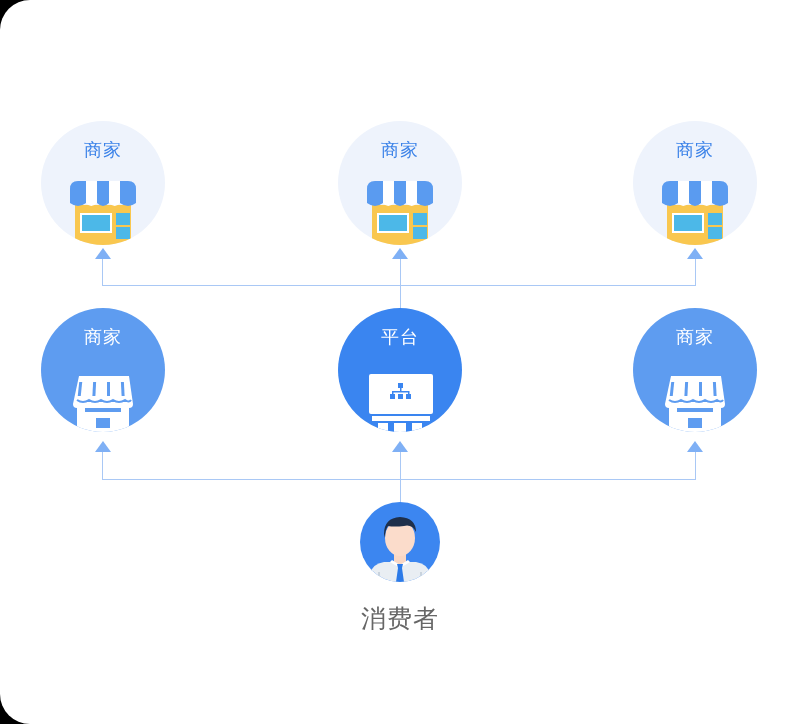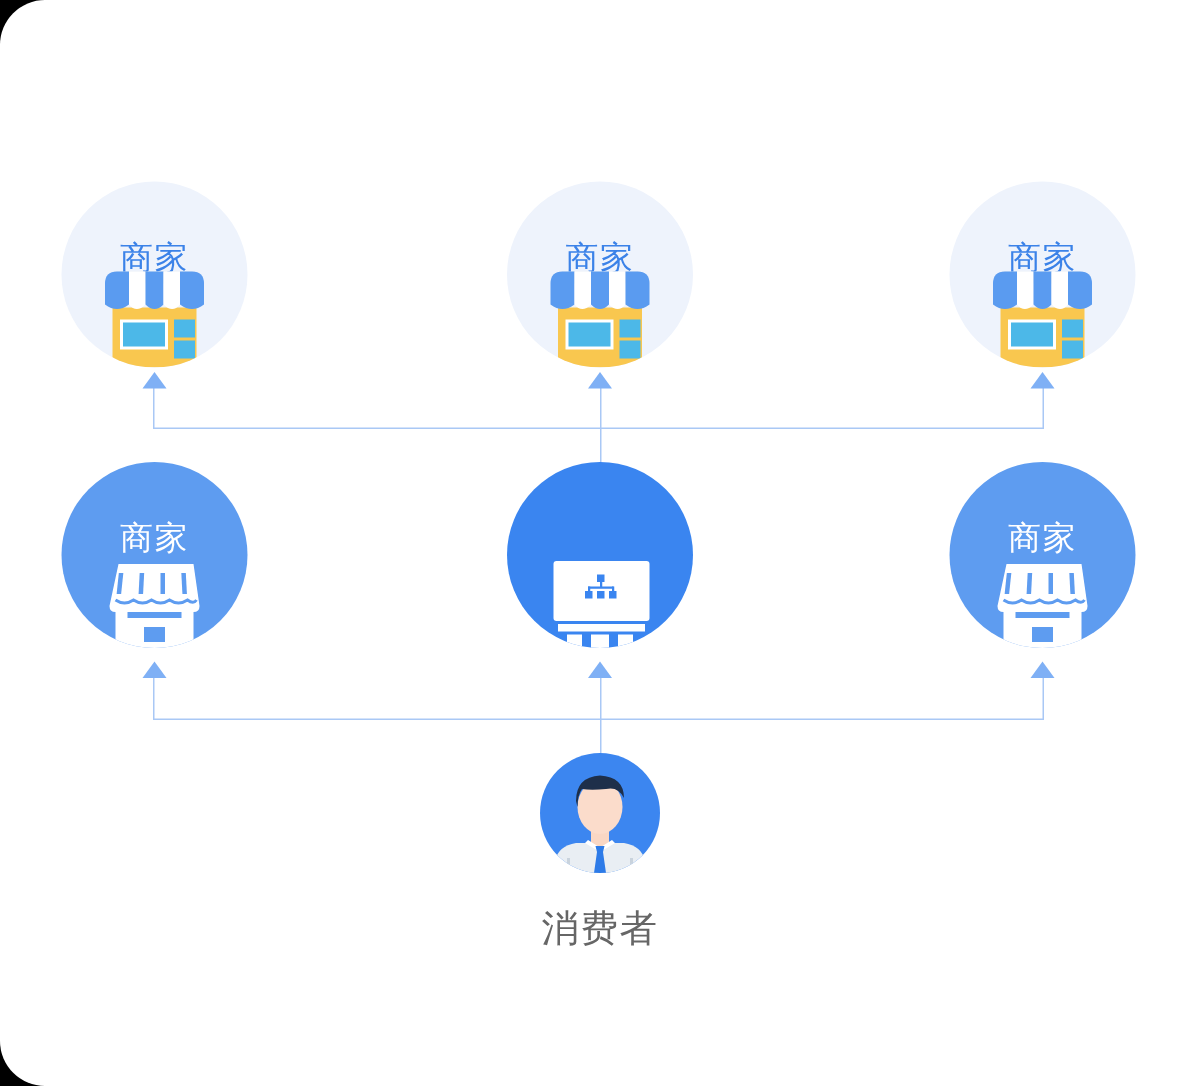--- a/index.html
+++ b/index.html
@@ -1,21 +1,21 @@
 <!DOCTYPE html>
 <html><head>
 <meta charset="utf-8">
 <style>
   html, body { margin:0; padding:0; background:#000; }
   body { width:800px; height:724px; position:relative; overflow:hidden; font-family:"DejaVu Sans", sans-serif; }
   .canvas { position:absolute; left:0; top:0; width:800px; height:724px; background:#ffffff; border-radius:30px 0 0 30px; overflow:hidden; }
   .line { position:absolute; background:#A9C8F5; }
   .arrow { position:absolute; width:0; height:0; border-left:8px solid transparent; border-right:8px solid transparent; border-bottom:11px solid #7FB0F5; }
   .node { position:absolute; width:124px; height:124px; border-radius:50%; overflow:hidden; }
-  .node .label { position:absolute; top:36px; left:0; width:100%; text-align:center; font-size:22px; letter-spacing:1px; }
+  .node .label { position:absolute; top:17px; left:0; width:100%; text-align:center; font-size:18px; letter-spacing:1px; }
   .node.light { background:#EEF3FC; }
   .node.light .label { color:#3B82E8; }
   .node.merchant { background:#5E9CF0; }
   .node.platform { background:#3A85F0; }
   .node.merchant .label, .node.platform .label { color:#ffffff; }
   .node svg { position:absolute; left:0; top:0; }
   .consumer { position:absolute; left:360px; top:502px; width:80px; height:80px; border-radius:50%; background:#3C86F0; overflow:hidden; }
   .consumer-label { position:absolute; left:340px; top:602px; width:120px; text-align:center; font-size:25px; color:#666666; letter-spacing:1px; }
 </style>
 </head>
@@ -99,20 +99,21 @@
       <rect x="66" y="74" width="3" height="14" fill="#5E9CF0"></rect>
       <rect x="76" y="74" width="3" height="14" fill="#5E9CF0" transform="skewX(3)"></rect>
       <path d="M36 92 Q42 96 48 92 Q54 96 60 92 Q66 96 72 92 Q78 96 84 92 Q88 95 90 92" stroke="#5E9CF0" stroke-width="2" fill="none"></path>
       <rect x="36" y="100" width="52" height="24" fill="#ffffff"></rect>
       <rect x="44" y="100" width="36" height="4" fill="#5E9CF0"></rect>
       <rect x="55" y="110" width="14" height="10" fill="#5E9CF0"></rect>
     </svg>
   </div>
 
   <div class="node platform" style="left:338px; top:308px;">
+    <div class="label">平台</div>
     <svg width="124" height="124" viewBox="0 0 124 124">
       <rect x="31" y="66" width="64" height="40" rx="2" fill="#ffffff"></rect>
       <rect x="34" y="108" width="58" height="5" fill="#ffffff"></rect>
       <rect x="40" y="115" width="10" height="9" fill="#ffffff"></rect>
       <rect x="56" y="115" width="12" height="9" fill="#ffffff"></rect>
       <rect x="74" y="115" width="10" height="9" fill="#ffffff"></rect>
       <rect x="60" y="75" width="5" height="5" fill="#3A85F0"></rect>
       <rect x="62" y="80" width="1.5" height="4" fill="#3A85F0"></rect>
       <rect x="54" y="83" width="17" height="1.5" fill="#3A85F0"></rect>
       <rect x="54" y="83" width="1.5" height="3" fill="#3A85F0"></rect>

